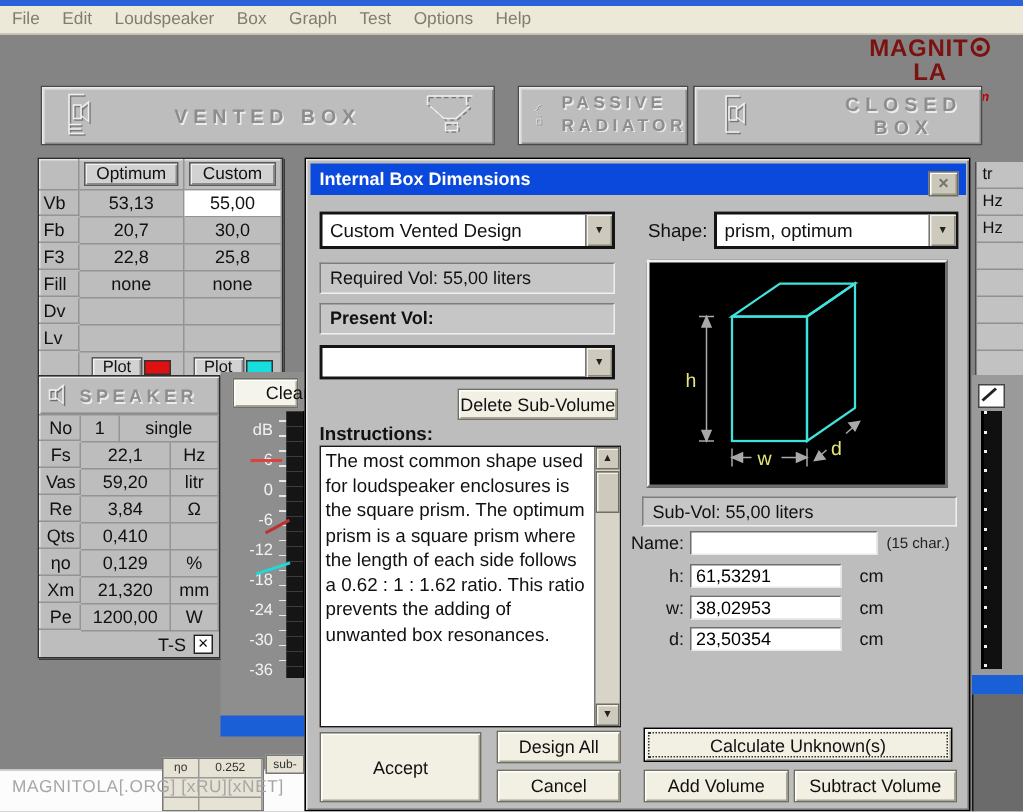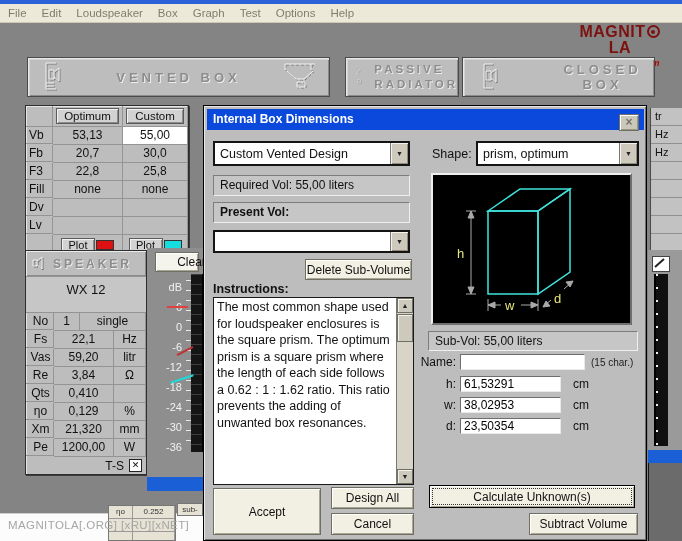--- a/index.html
+++ b/index.html
@@ -267,21 +267,20 @@
       <svg width="16" height="16" viewBox="0 0 16 16">
         <g stroke="#6e6e6e" fill="none" transform="translate(1,1)">
             <path d="M2 4 h4 v6 h-4 z M6 5 l5 -4 v12 l-5 -4"></path>
           </g>
         <g stroke="#f0f0f0" fill="none">
             <path d="M2 4 h4 v6 h-4 z M6 5 l5 -4 v12 l-5 -4"></path>
           </g>
       </svg>
       <span class="lbl emboss">SPEAKER</span>
     </div>
-    <div class="spk-model">WX 12</div>
     <div class="srow3">
       <div class="c lab">No</div>
       <div class="c">1</div>
       <div class="c">single</div>
     </div>
     <div class="srow">
       <div class="c lab">Fs</div>
       <div class="c">22,1</div>
       <div class="c">Hz</div>
     </div>
@@ -469,16 +468,17 @@
     <div class="abs fieldrow" style="left:202px;top:312px;">
       <span class="flab">d:</span>
       <input class="tbox" style="width: 101px;" value="23,50354">
       <span class="unit">cm</span>
     </div>
 
     <div class="abs btn" style="left:9px;top:382px;width:108px;height:47px;">Accept</div>
     <div class="abs btn" style="left:127px;top:381px;width:83px;height:22px;">Design All</div>
     <div class="abs btn" style="left:127px;top:407px;width:83px;height:22px;">Cancel</div>
     <div class="abs btn default-btn" style="left:225px;top:379px;width:206px;height:23px;">Calculate Unknown(s)</div>
+    <div class="abs btn" style="left:225px;top:407px;width:97px;height:22px;">Add Volume</div>
     <div class="abs btn" style="left:325px;top:407px;width:109px;height:22px;">Subtract Volume</div>
   </div>
 
 </div>
 
 </body></html>

